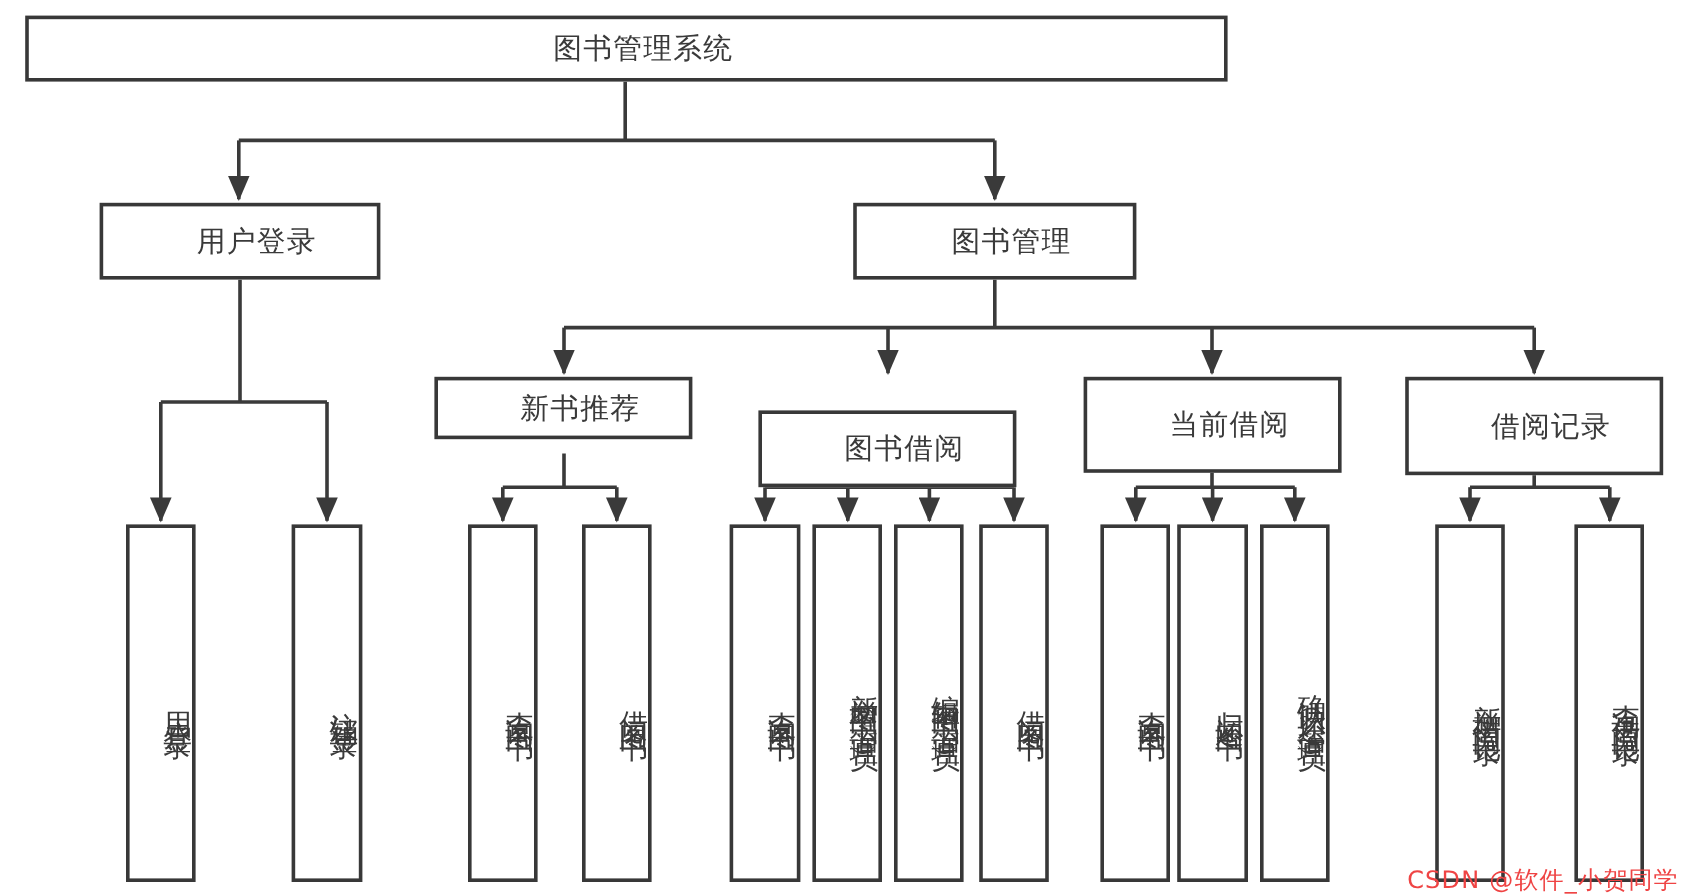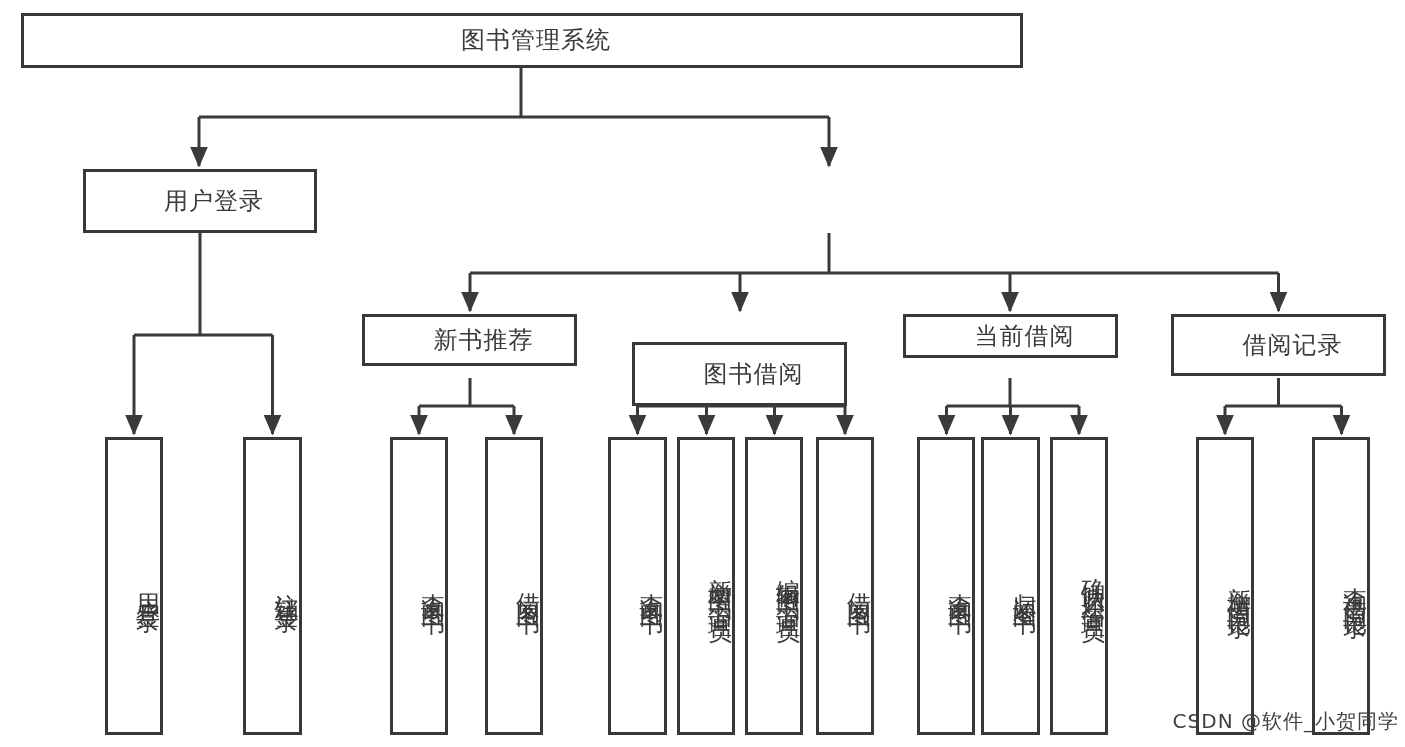--- a/index.html
+++ b/index.html
@@ -30,24 +30,24 @@
   .leaf{
     writing-mode:vertical-rl;
     text-orientation:mixed;
     letter-spacing:6px;
     font-size:24px;
     line-height:1;
   }
   .watermark{
     position:absolute;
     right:6px;
-    bottom:12px;
+    bottom:0;
     font-size:20px;
     letter-spacing:1px;
-    color:#404040;
+    color:#ef4444;
     z-index:3;
     white-space:nowrap;
   }
 </style>
 </head>
 <body>
 
 <div class="canvas">
 
   <svg class="wires" width="1405" height="747" viewBox="0 0 1405 747">
@@ -84,25 +84,26 @@
       <path d="M1010.5 406 V434"></path>
       <path d="M1079 406 V434"></path>
       <path d="M1225 406 V434"></path>
       <path d="M1341.5 406 V434"></path>
     </g>
   </svg>
 
   <div class="node" style="left:21px;top:13px;width:1002px;height:55px;">图书管理系统</div>
 
   <div class="node" style="left:83px;top:169px;width:234px;height:64px;">用户登录</div>
+  <div class="node" style="left:711px;top:169px;width:236px;height:64px;">图书管理</div>
 
   <div class="node" style="left:362px;top:314px;width:215px;height:52px;">新书推荐</div>
   <div class="node" style="left:632px;top:314px;width:215px;height:64px;margin-top:28px;">图书借阅</div>
-  <div class="node" style="left:903px;top:314px;width:215px;height:44px;">当前借阅</div>
-  <div class="node" style="left:1171px;top:314px;width:215px;height:62px;">借阅记录</div>
+  <div class="node" style="left:903px;top:314px;width:215px;height:80px;">当前借阅</div>
+  <div class="node" style="left:1171px;top:314px;width:215px;height:82px;">借阅记录</div>
 
   <div class="node leaf" style="left:105px;top:437px;width:58px;height:298px;">用户登录</div>
   <div class="node leaf" style="left:243px;top:437px;width:59px;height:298px;">注销登录</div>
 
   <div class="node leaf" style="left:390px;top:437px;width:58px;height:298px;">查询图书</div>
   <div class="node leaf" style="left:485px;top:437px;width:58px;height:298px;">借阅图书</div>
 
   <div class="node leaf" style="left:608px;top:437px;width:59px;height:298px;">查询图书</div>
   <div class="node leaf" style="left:677px;top:437px;width:58px;height:298px;">新增图书（管理员）</div>
   <div class="node leaf" style="left:745px;top:437px;width:58px;height:298px;">编辑图书（管理员）</div>

